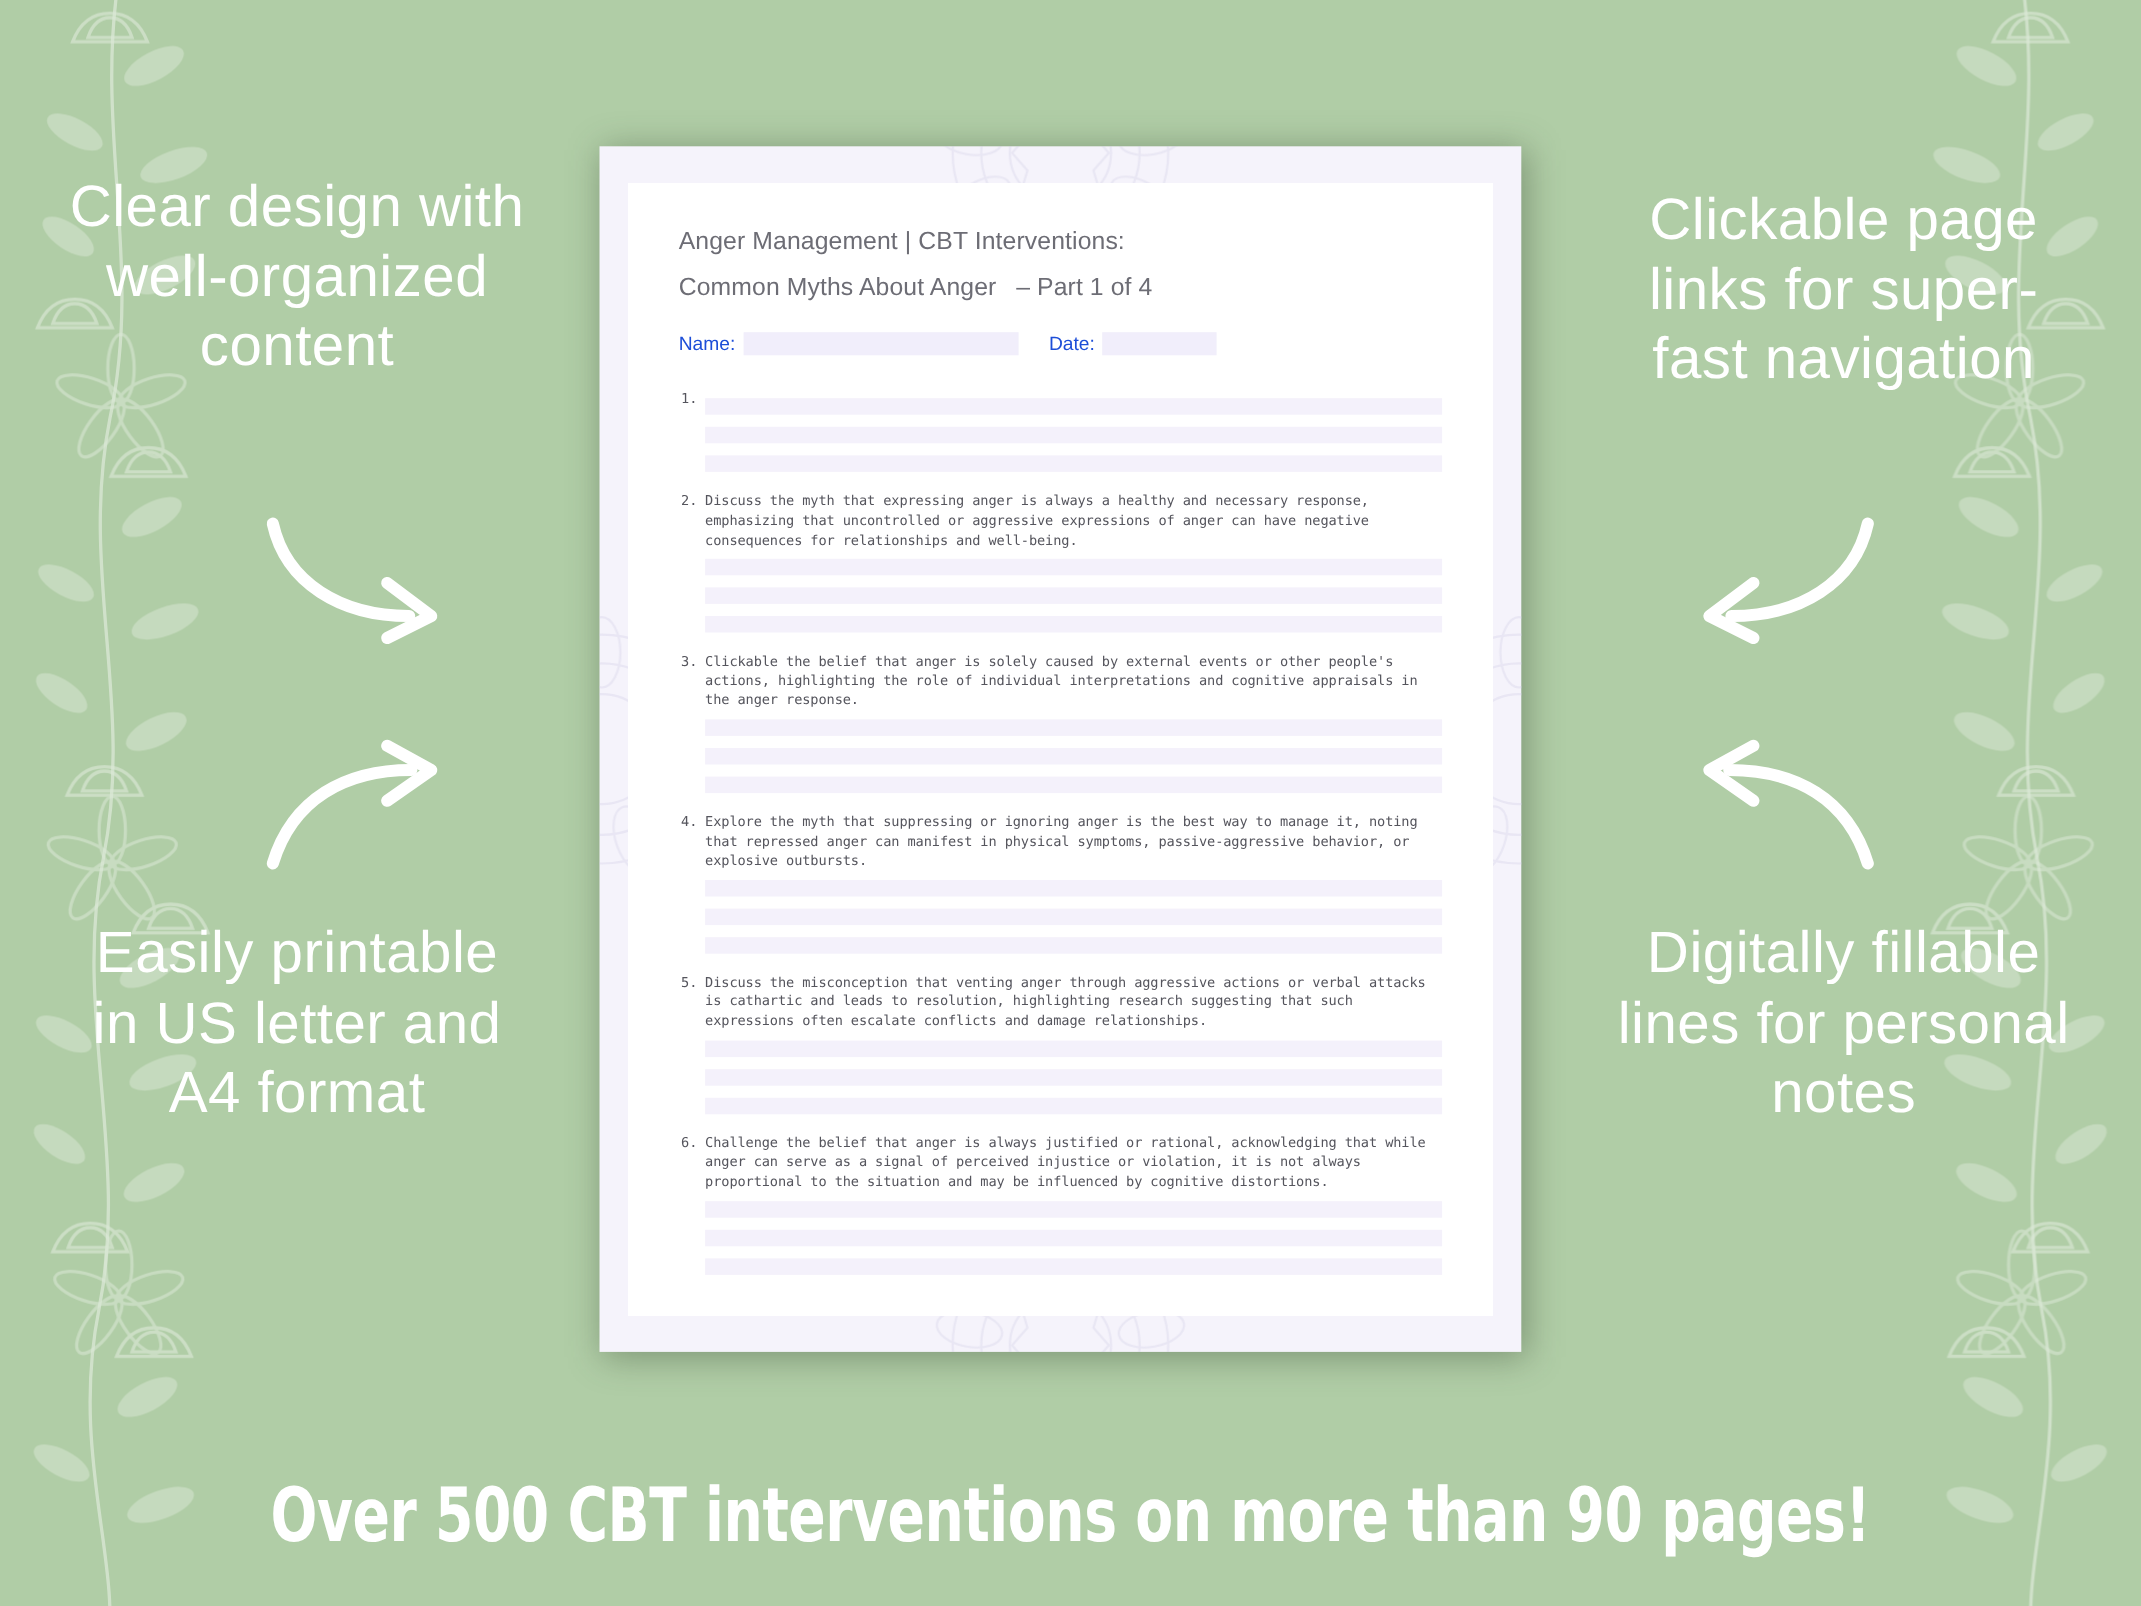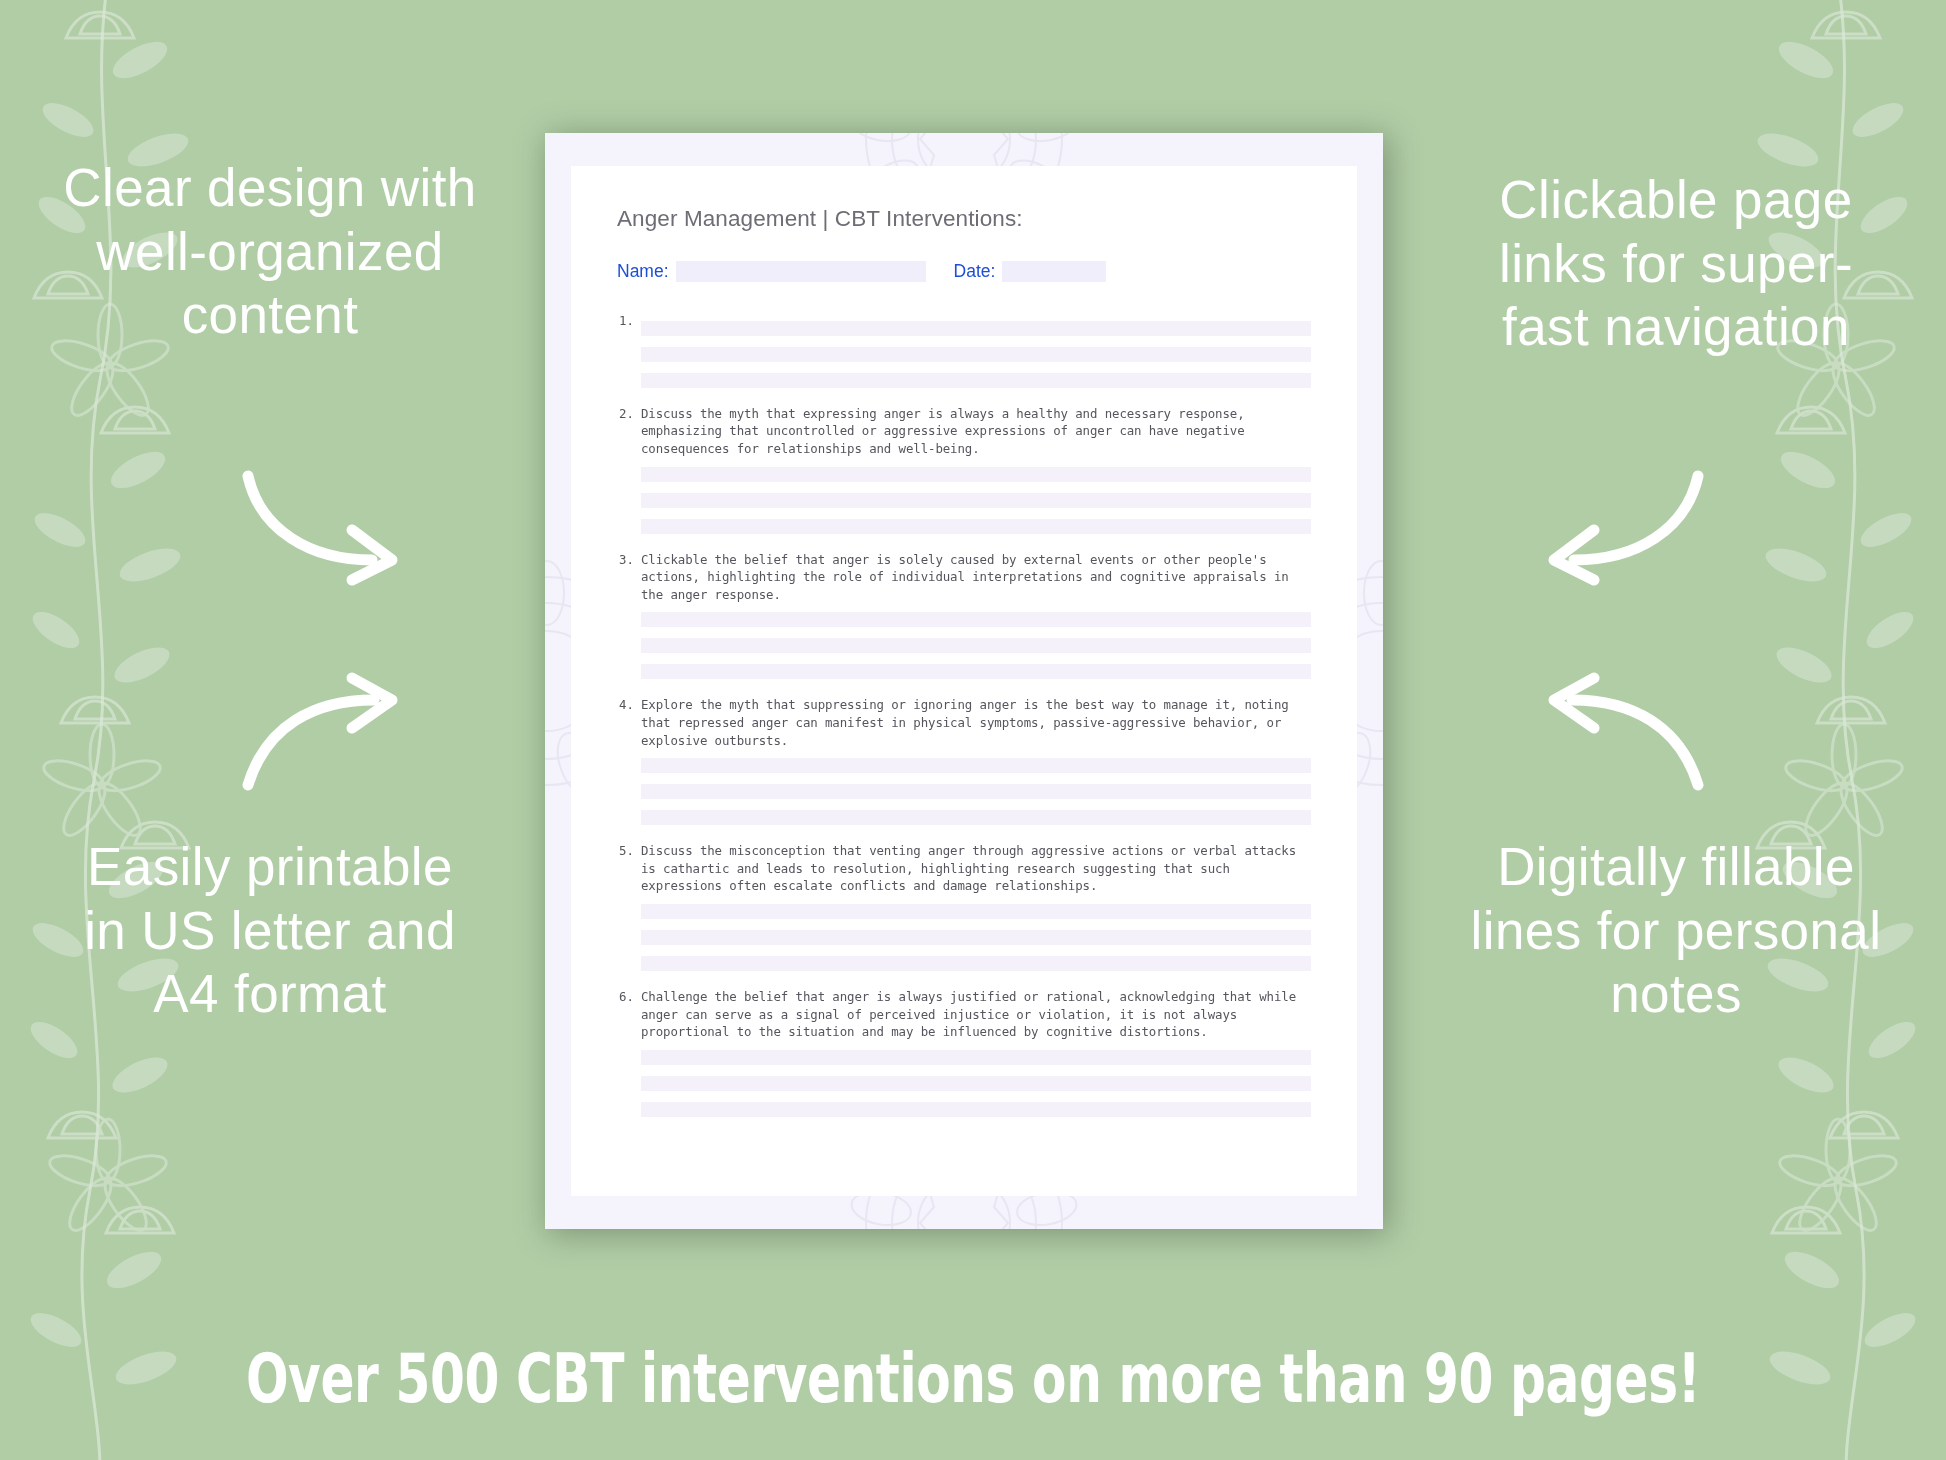--- a/index.html
+++ b/index.html
@@ -436,20 +436,23 @@
             </g>
           </g>
         </g>
       </svg>
     </div>
 
     <div id="sheet">
 
       <div class="doc-title">
         <span>Anger Management | CBT Interventions:</span>
+        <span class="sub">
+          <span>Common Myths About Anger</span><span class="part">– Part 1 of 4</span>
+        </span>
       </div>
 
       <div class="meta-row">
         <span class="meta-label">Name:</span>
         <span class="meta-blank name"></span>
         <span class="meta-gap"></span>
         <span class="meta-label">Date:</span>
         <span class="meta-blank date"></span>
       </div>
 

